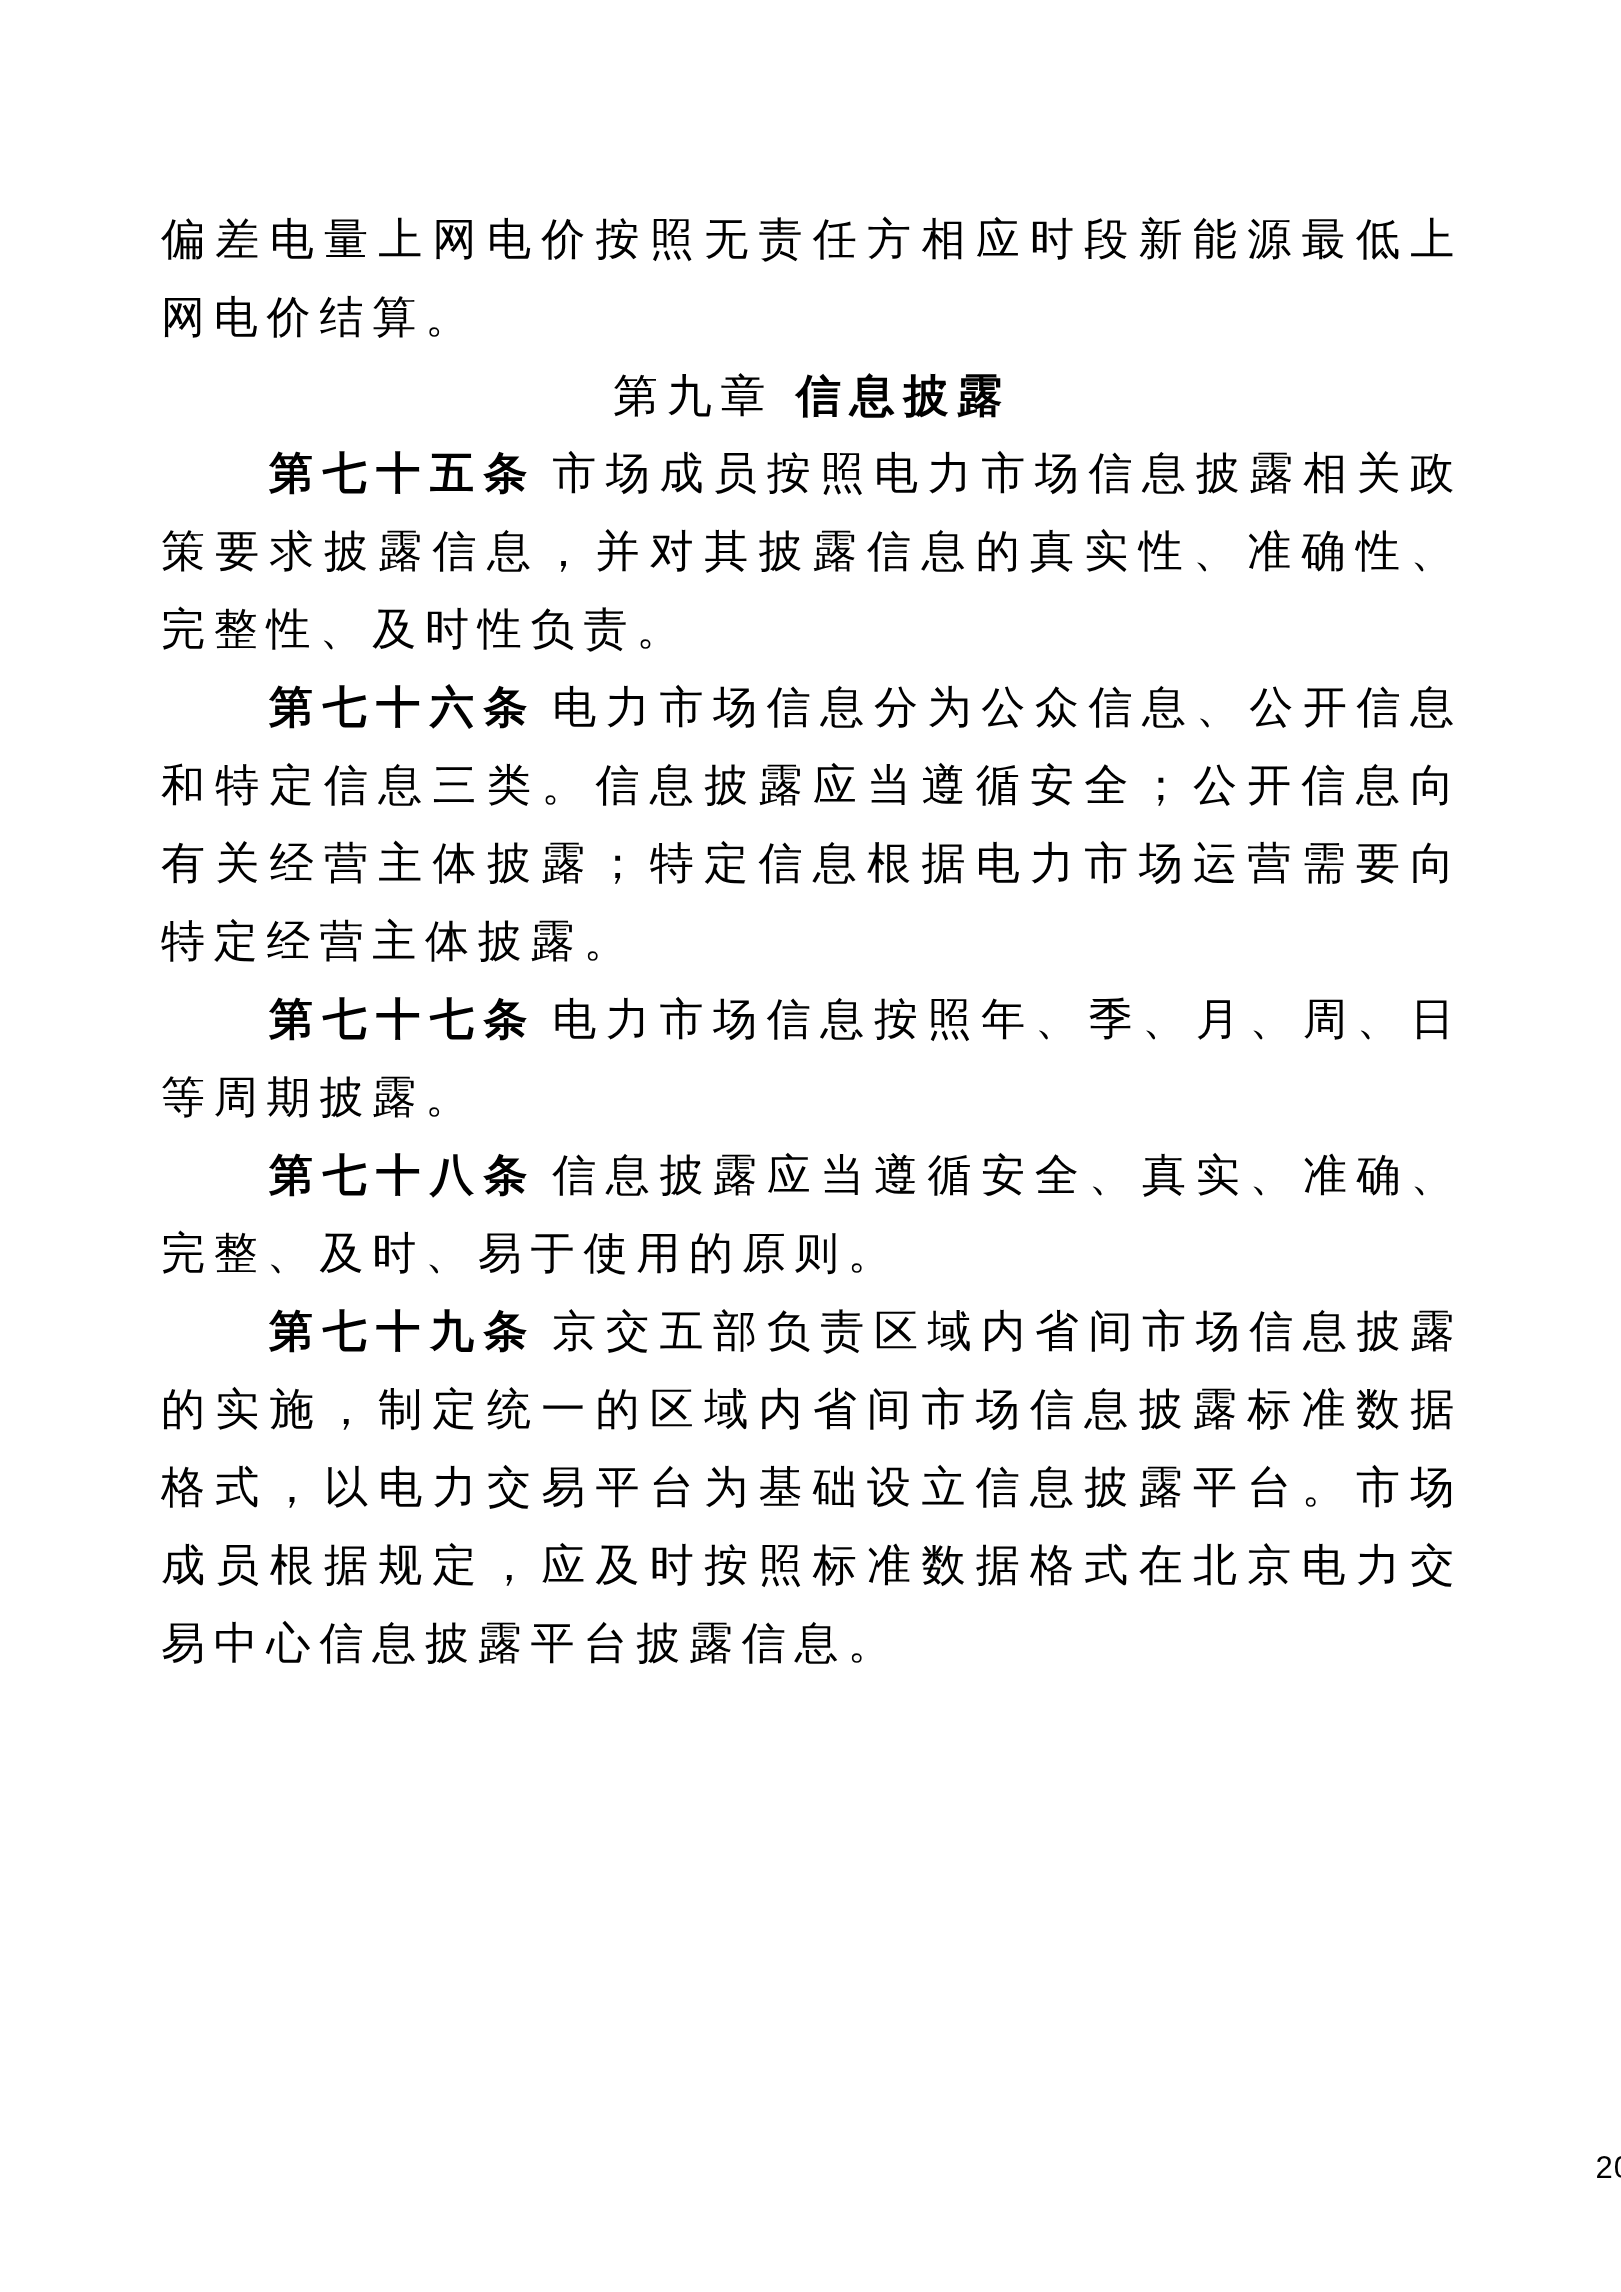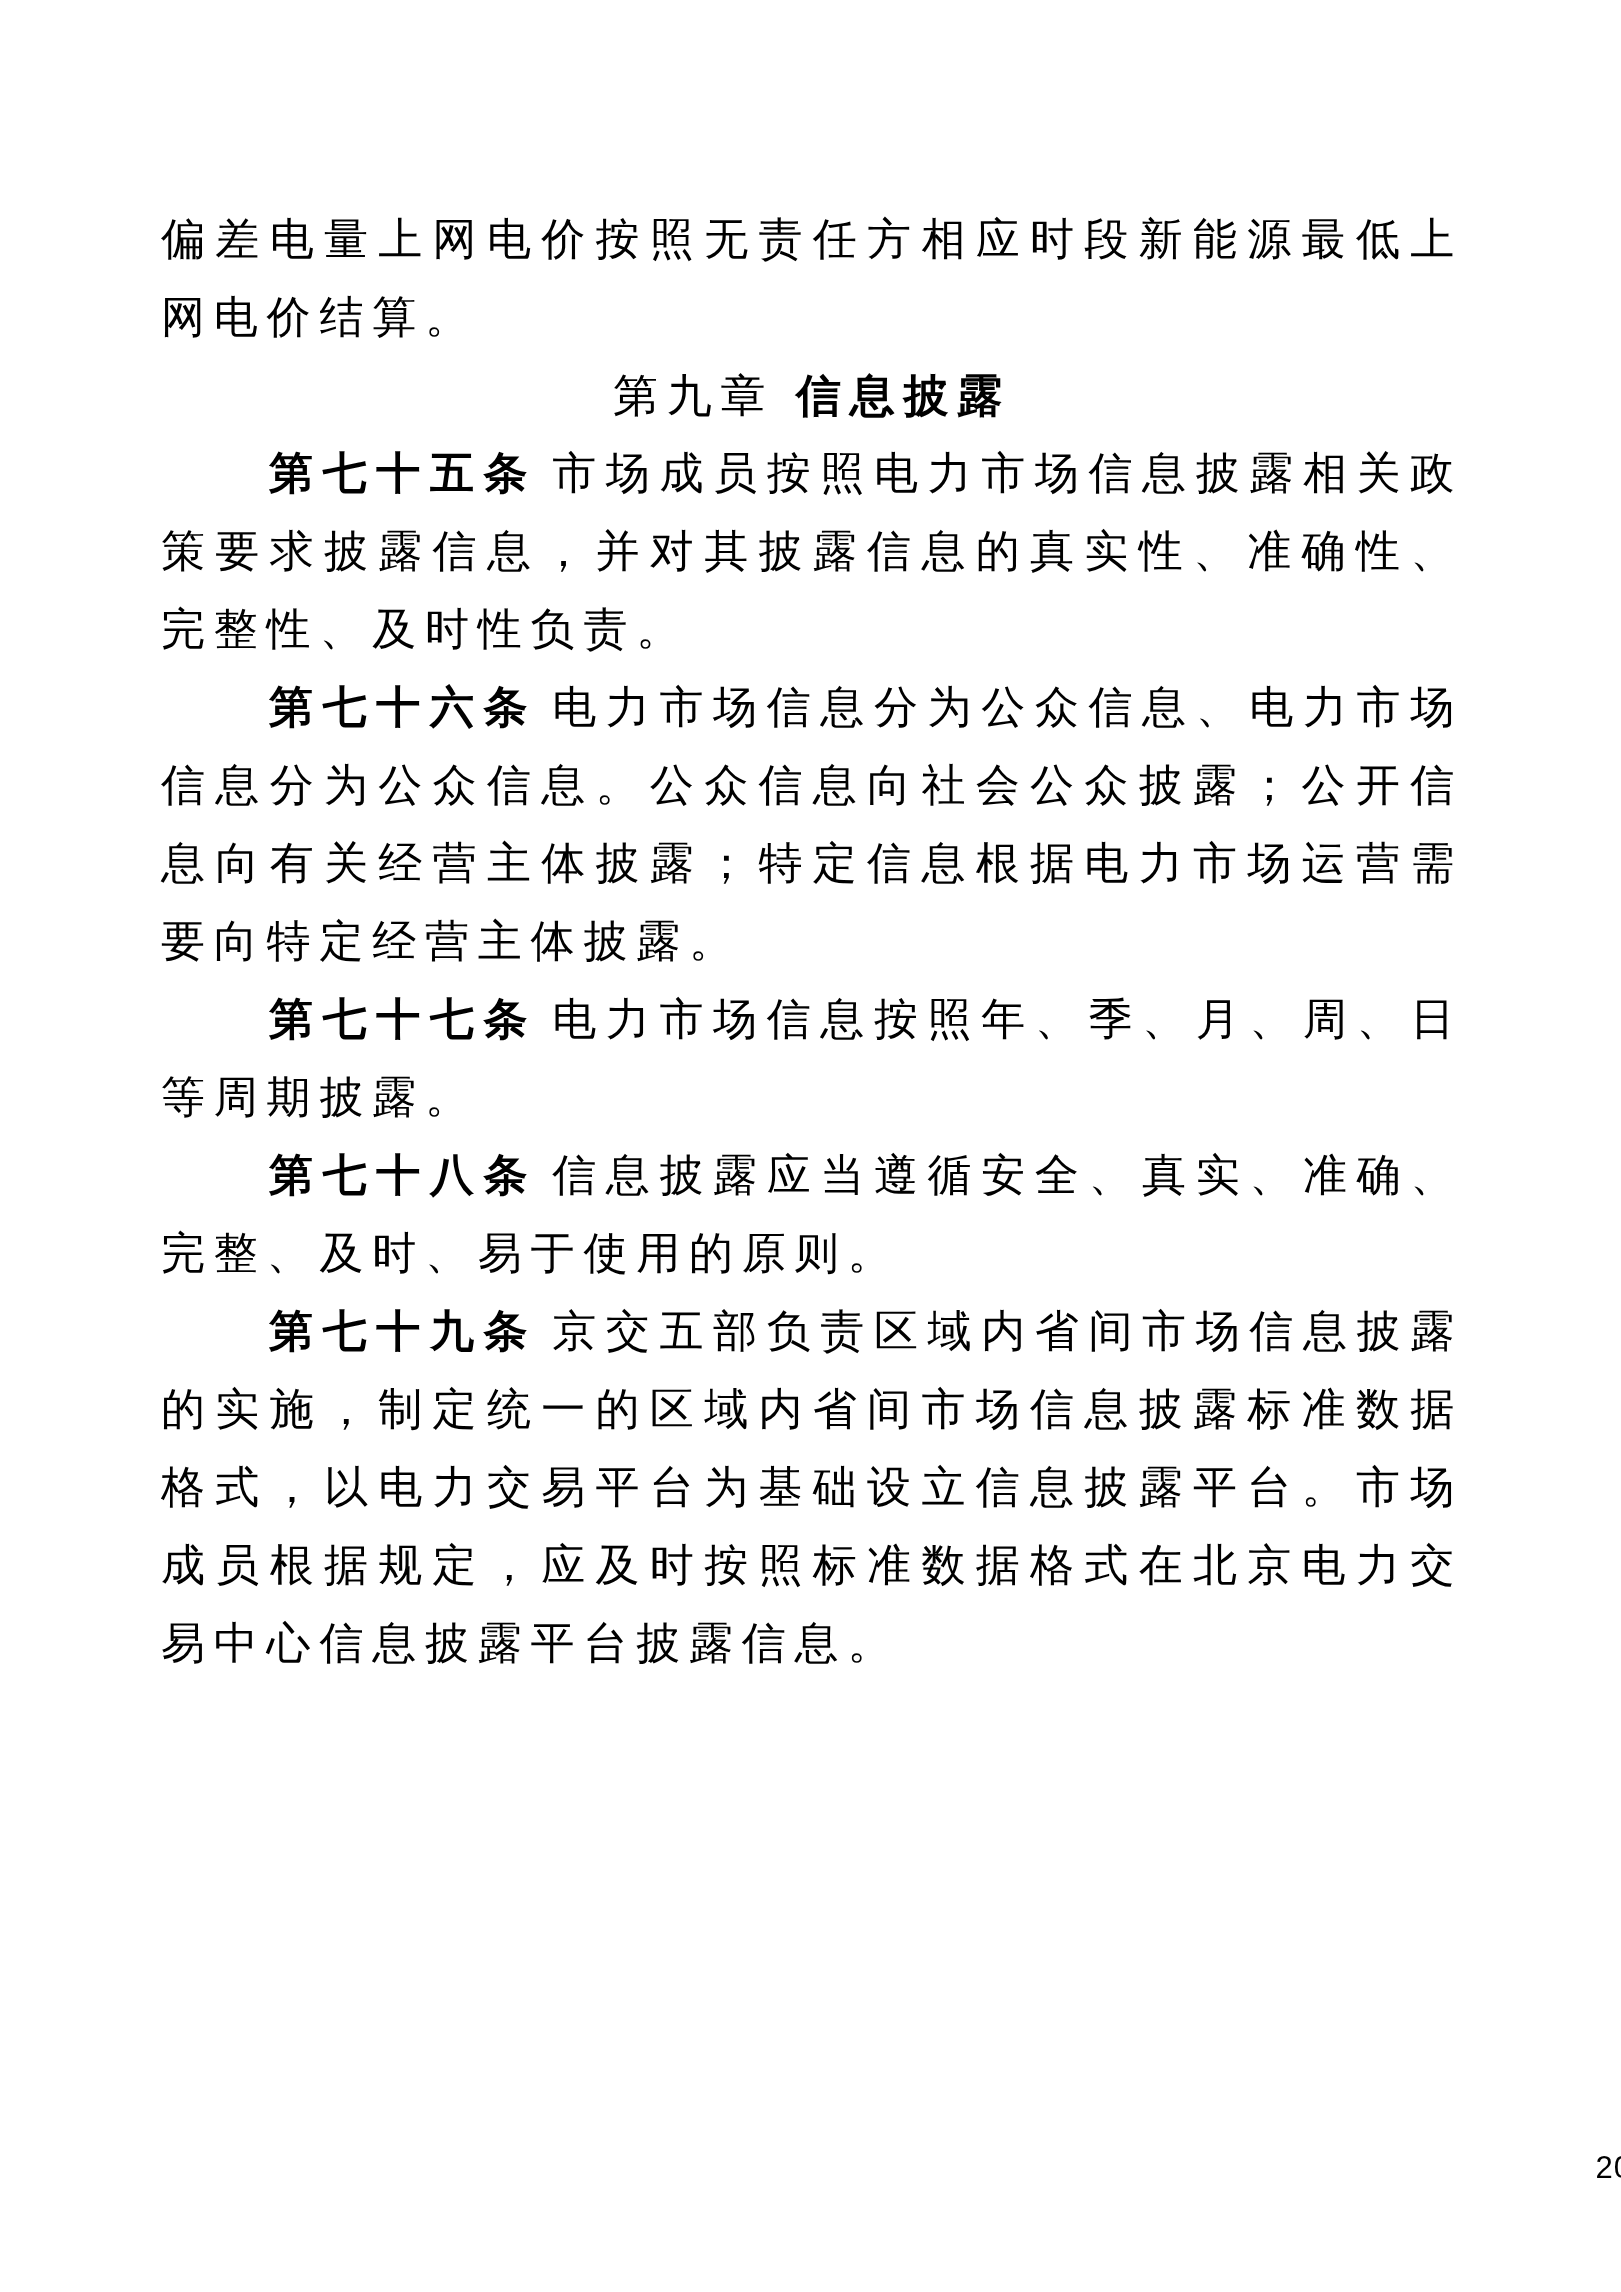--- a/index.html
+++ b/index.html
@@ -73,21 +73,21 @@
 <div class="page">
   <div class="doc-body">
 
     <p class="para">偏差电量上网电价按照无责任方相应时段新能源最低上网电价结算。</p>
 
     <p class="chapter-heading"><span>第九章</span><span class="chapter-title">信息披露</span></p>
 
 
     <p class="para indent"><span class="art-label">第七十五条</span><span class="art-text">市场成员按照电力市场信息披露相关政策要求披露信息，并对其披露信息的真实性、准确性、完整性、及时性负责。</span></p>
 
-    <p class="para indent"><span class="art-label">第七十六条</span><span class="art-text">电力市场信息分为公众信息、电力市场信息分为公众信息。公众信息向社会公众披露；公开信息向有关经营主体披露；特定信息根据电力市场运营需要向特定经营主体披露。</span></p>
+    <p class="para indent"><span class="art-label">第七十六条</span><span class="art-text">电力市场信息分为公众信息、公开信息和特定信息三类。信息披露应当遵循安全；公开信息向有关经营主体披露；特定信息根据电力市场运营需要向特定经营主体披露。</span></p>
 
     <p class="para indent"><span class="art-label">第七十七条</span><span class="art-text">电力市场信息按照年、季、月、周、日等周期披露。</span></p>
 
     <p class="para indent"><span class="art-label">第七十八条</span><span class="art-text">信息披露应当遵循安全、真实、准确、完整、及时、易于使用的原则。</span></p>
 
     <p class="para indent"><span class="art-label">第七十九条</span><span class="art-text">京交五部负责区域内省间市场信息披露的实施，制定统一的区域内省间市场信息披露标准数据格式，以电力交易平台为基础设立信息披露平台。市场成员根据规定，应及时按照标准数据格式在北京电力交易中心信息披露平台披露信息。</span></p>
 
 
 
   </div>

